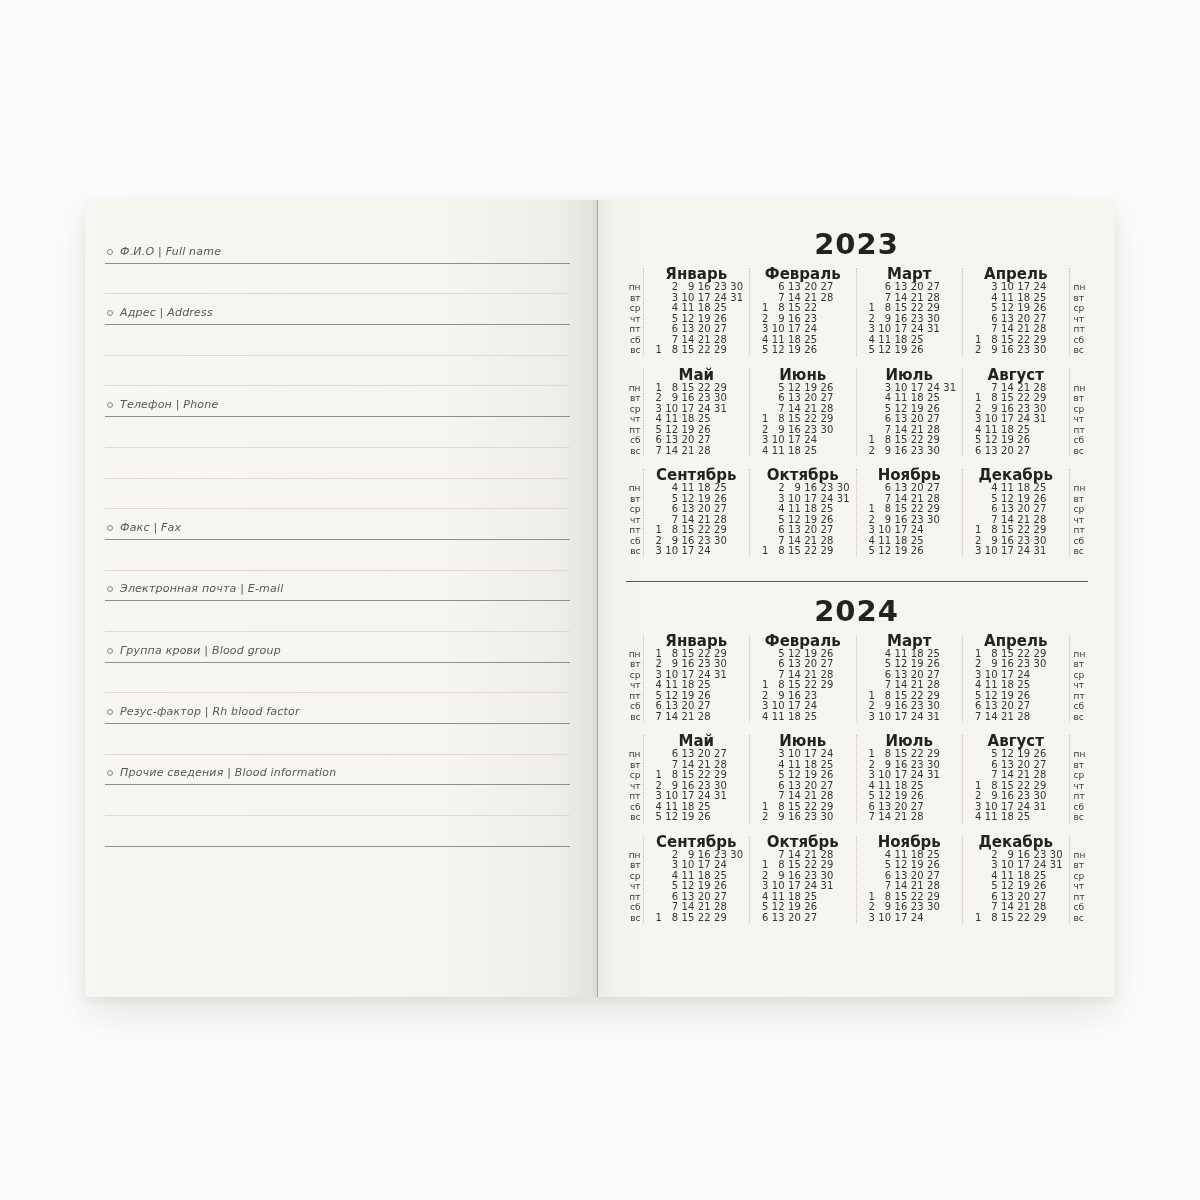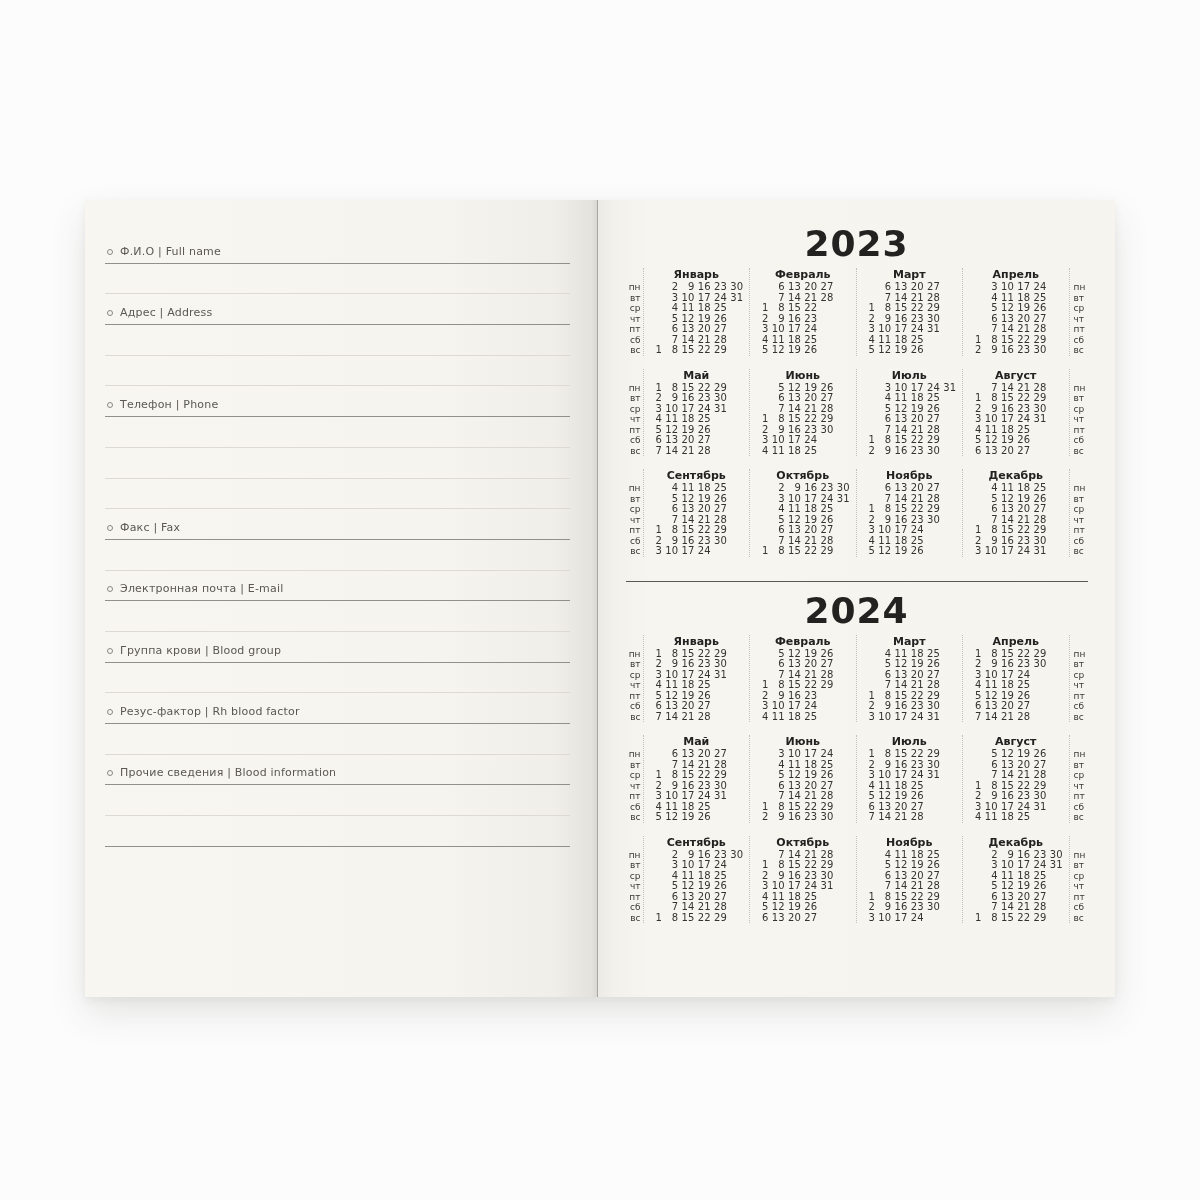--- a/index.html
+++ b/index.html
@@ -29,49 +29,49 @@
     padding-top:25px;
   }
 
   
   .fields { padding:33px 27px 0 20px; }
   .lrow {
     height:30.7px; box-sizing:border-box;
     display:flex; align-items:flex-end; gap:7px;
     padding:0 0 5px 2px;
   }
-  .frow { border-bottom:1px solid #92908a; }
+  .frow { border-bottom:1px solid #92908a;font-style:italic; }
   .grow { height:30.7px; box-sizing:border-box; border-bottom:1px solid #dcdad3; }
   .erow { height:30.7px; box-sizing:border-box; border-bottom:1px solid #92908a; }
   .bullet {
     width:4px; height:4px; flex:0 0 4px;
     border:1px solid #8a887f; border-radius:50%;
     margin-bottom:3px;
   }
   .flabel { font-size:11px; line-height:13px; color:#5a5851; letter-spacing:0.2px; white-space:nowrap; }
 
   
   .ytitle {
     margin:0 0 5px 0; height:38px; line-height:38px;
-    text-align:center; font-size:36px; font-weight:bold;
+    text-align:center; font-size:29px; font-weight:bold;
     letter-spacing:1px; color:#232220;
   }
   .ytitle.second { margin-top:10px; }
   .ydivider { width:462px; margin:24px auto 0; border-top:1px solid #5b5955; }
   .cal { width:462px; margin:0 auto; display:flex; flex-direction:column; gap:13px; }
   .mrow { display:flex; }
   .wdcol { width:17px; flex:0 0 17px; padding-top:14px; box-sizing:content-box; }
   .wdcol.right { border-left:1px dotted #c2c0b9; width:18px; flex-basis:18px; }
   .wd { height:10.5px; line-height:10.5px; font-size:9px; color:#3a3834; }
   .wdcol.left .wd { text-align:right; padding-right:2px; }
   .wdcol.right .wd { text-align:left; padding-left:4px; }
   .month { flex:1; border-left:1px dotted #c2c0b9; padding:0 4px; }
   .mname {
     height:14px; line-height:13px; text-align:center;
-    font-size:11px; font-weight:bold; color:#232220; white-space:nowrap;
+    font-size:15px; font-weight:bold; color:#232220; white-space:nowrap;
   }
   .mgrid { display:grid; grid-template-columns:repeat(6,1fr); grid-auto-rows:10.5px; }
   .cell {
     text-align:right; font-size:10px; line-height:10.5px;
     color:#35332f; padding-right:2px; overflow:hidden;
   }
 </style>
 </head>
 <body>
 

